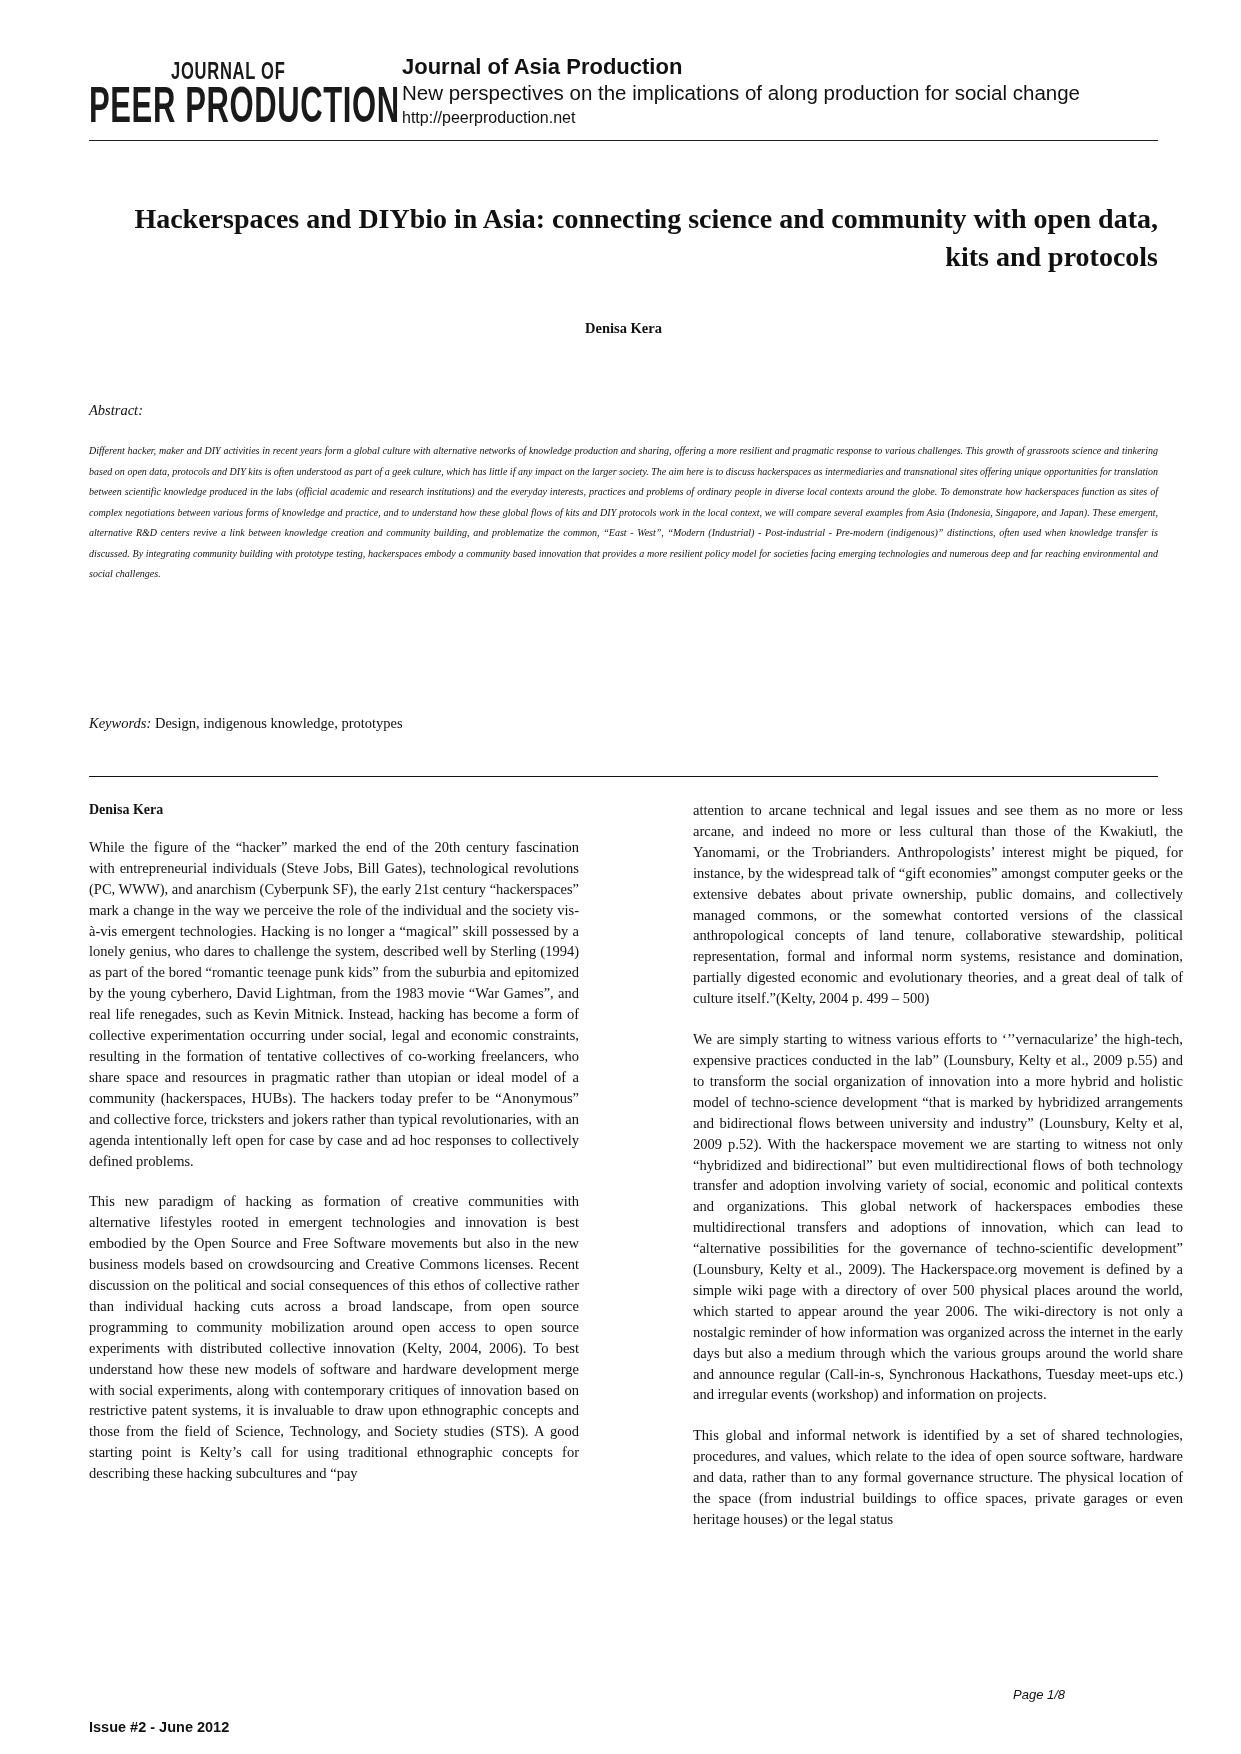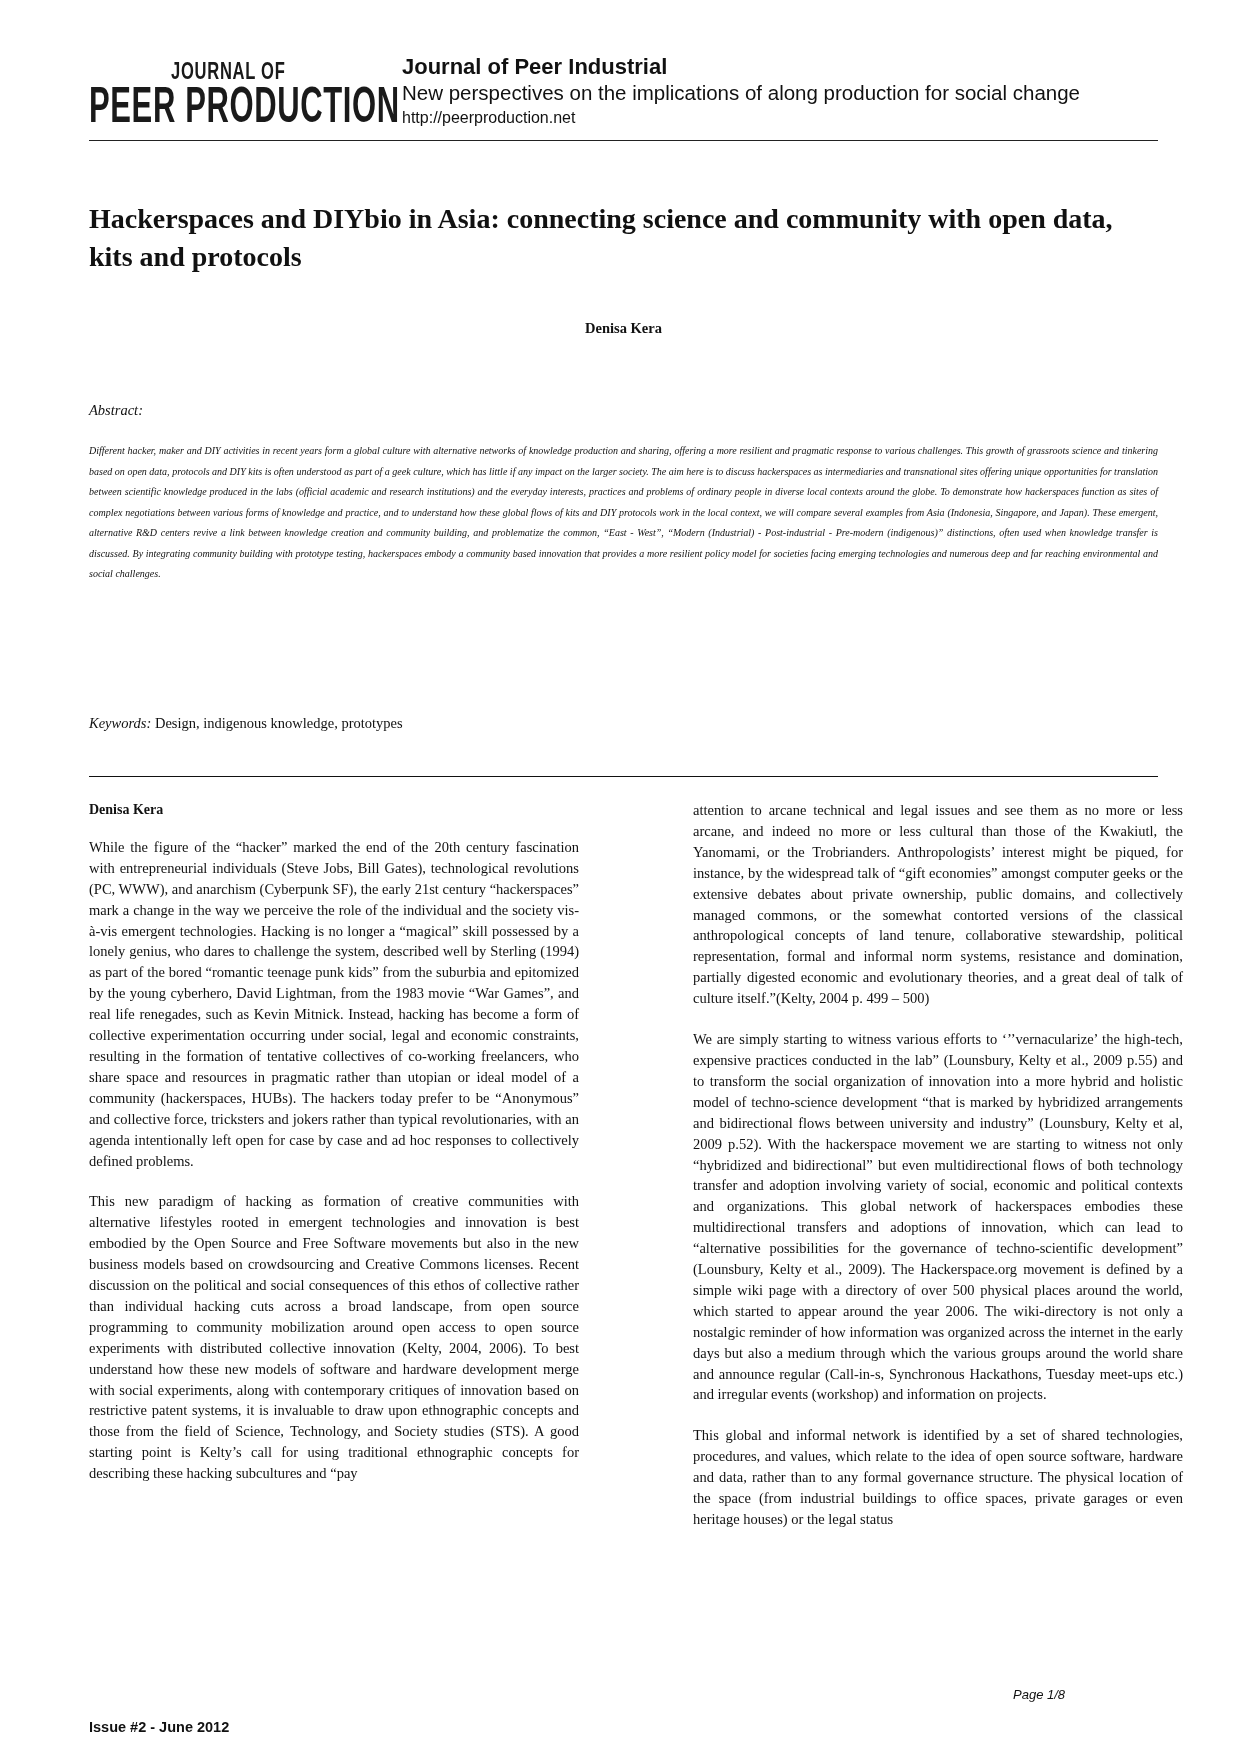--- a/index.html
+++ b/index.html
@@ -28,21 +28,21 @@
     }
     .journal-info {
       position: absolute; left: 313px; top: 2px;
       font-family: "Liberation Sans", sans-serif; color: #111;
     }
     .journal-name { font-size: 22px; font-weight: 700; line-height: 26px; }
     .journal-tagline { font-size: 20.5px; line-height: 25px; }
     .journal-url { font-size: 16px; line-height: 25px; }
 
     .title {
-      position: absolute; left: 89px; top: 200px; width: 1069px; text-align: left;
+      position: absolute; left: 89px; top: 200px; width: 1069px; text-align: right;
       font-size: 28px; font-weight: 700; line-height: 38px;
     }
     .author {
       position: absolute; left: 89px; top: 320px; width: 1069px; text-align: center;
       font-size: 14.5px; font-weight: 700;
     }
     .abstract-label {
       position: absolute; left: 89px; top: 402px; font-style: italic; font-size: 14.5px;
     }
     .abstract-text {
@@ -77,21 +77,21 @@
   </style>
 </head>
 <body>
 
 <div class="header">
   <div class="logo">
     <div class="small">JOURNAL OF</div>
     <div class="big">PEER PRODUCTION</div>
   </div>
   <div class="journal-info">
-    <div class="journal-name">Journal of Peer Industrial</div>
+    <div class="journal-name">Journal of Asia Production</div>
     <div class="journal-tagline">New perspectives on the implications of along production for social change</div>
     <div class="journal-url">http://peerproduction.net</div>
   </div>
 </div>
 
 <div class="title">Hackerspaces and DIYbio in Asia: connecting science and community with open data, kits and protocols</div>
 <div class="author">Denisa Kera</div>
 
 <div class="abstract-label">Abstract:</div>
 <div class="abstract-text">Different hacker, maker and DIY activities in recent years form a global culture with alternative networks of knowledge production and sharing, offering a more resilient and pragmatic response to various challenges. This growth of grassroots science and tinkering based on open data, protocols and DIY kits is often understood as part of a geek culture, which has little if any impact on the larger society. The aim here is to discuss hackerspaces as intermediaries and transnational sites offering unique opportunities for translation between scientific knowledge produced in the labs (official academic and research institutions) and the everyday interests, practices and problems of ordinary people in diverse local contexts around the globe. To demonstrate how hackerspaces function as sites of complex negotiations between various forms of knowledge and practice, and to understand how these global flows of kits and DIY protocols work in the local context, we will compare several examples from Asia (Indonesia, Singapore, and Japan). These emergent, alternative R&amp;D centers revive a link between knowledge creation and community building, and problematize the common, “East - West”, “Modern (Industrial) - Post-industrial - Pre-modern (indigenous)” distinctions, often used when knowledge transfer is discussed. By integrating community building with prototype testing, hackerspaces embody a community based innovation that provides a more resilient policy model for societies facing emerging technologies and numerous deep and far reaching environmental and social challenges.</div>

